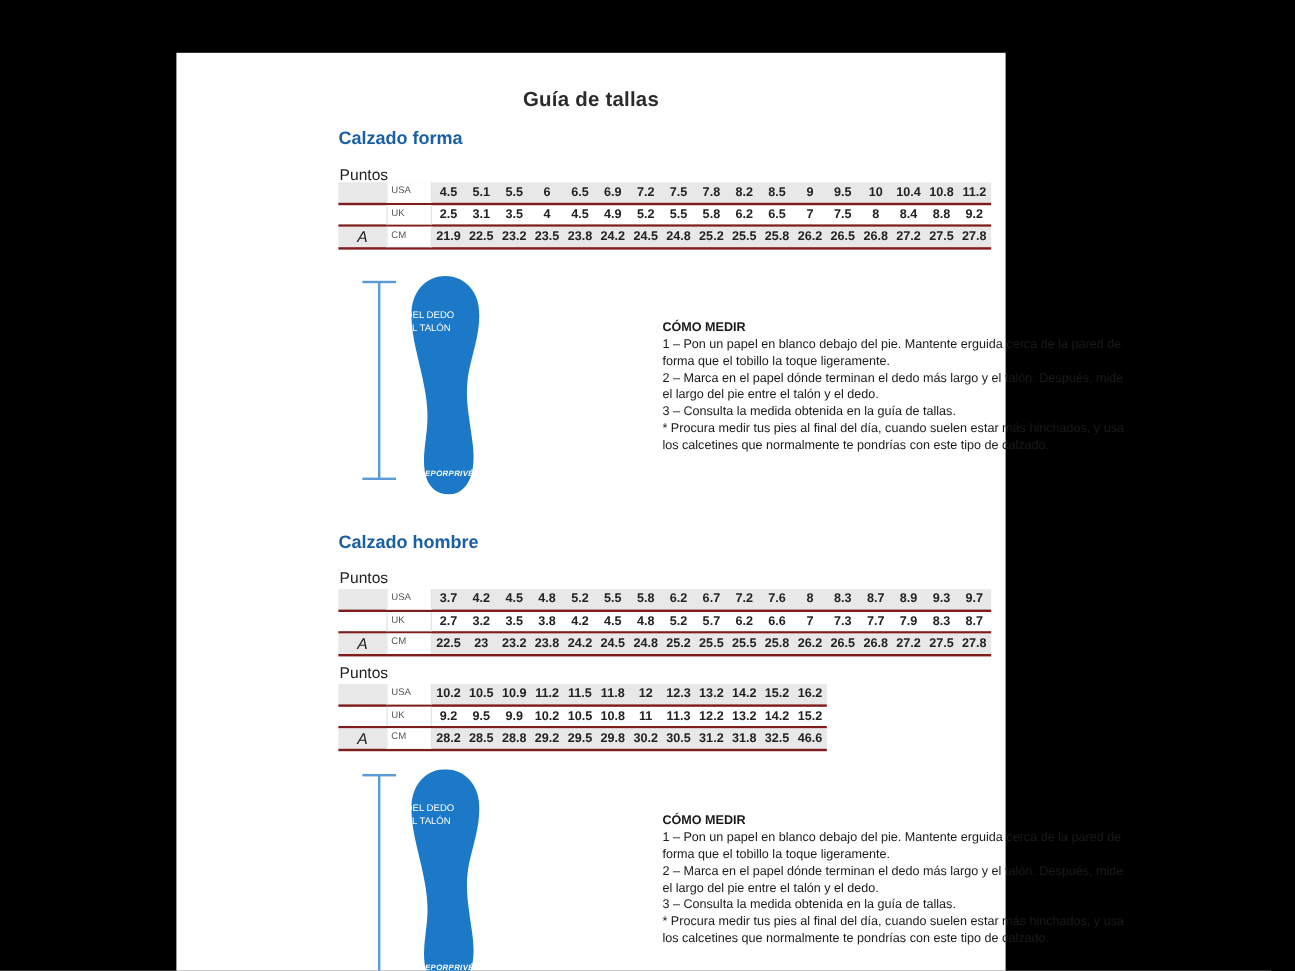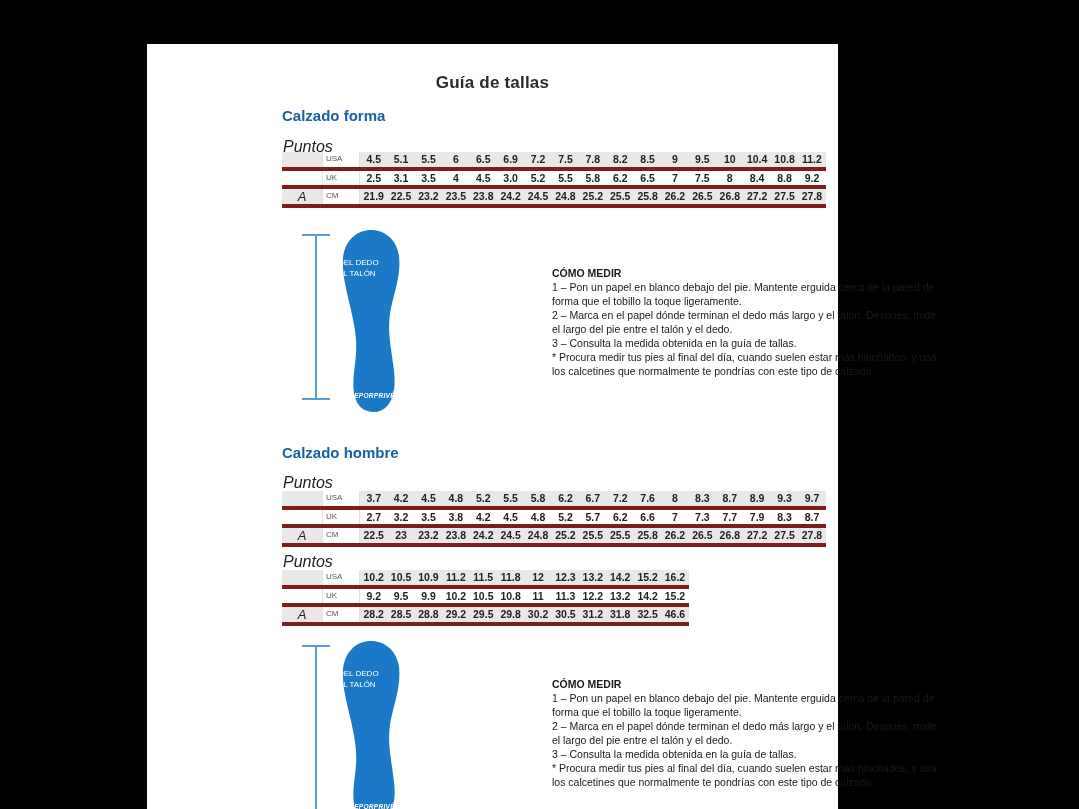--- a/index.html
+++ b/index.html
@@ -17,29 +17,29 @@
     position:absolute;top:29px;left:0;width:100%;
     text-align:center;font-size:17px;font-weight:600;color:#2b2b2b;
     letter-spacing:.2px;
   }
   .section-heading{
     position:absolute;left:135px;
     font-size:15px;font-weight:700;color:#1A5EA4;
   }
   .puntos{
     position:absolute;left:136px;
-    font-size:16px;color:#222;font-style:italic;
+    font-size:13px;color:#222;
   }
   .size-table{
     position:absolute;left:135px;
     display:flex;flex-direction:column;
   }
   .t-row{
     display:flex;align-items:center;height:18.5px;
-    border-bottom:4px solid #7f1d1d;box-sizing:border-box;
+    border-bottom:2px solid #7f1d1d;box-sizing:border-box;
   }
   .t-row:nth-child(odd){background:#E8E8E8;}
   .cell{box-sizing:border-box;}
   .cell.marker{
     width:40px;height:100%;display:flex;align-items:center;justify-content:center;
     font-style:italic;font-size:13px;color:#222;
   }
   .cell.label{
     width:38px;height:100%;background:#fff;
     border:1px solid #e3e3e3;border-top:none;border-bottom:none;
@@ -119,21 +119,21 @@
         <div class="cell val">11.2</div>
       </div>
       <div class="t-row">
         <div class="cell marker"></div>
         <div class="cell label">UK</div>
         <div class="cell val">2.5</div>
         <div class="cell val">3.1</div>
         <div class="cell val">3.5</div>
         <div class="cell val">4</div>
         <div class="cell val">4.5</div>
-        <div class="cell val">3.0</div>
+        <div class="cell val">4.9</div>
         <div class="cell val">5.2</div>
         <div class="cell val">5.5</div>
         <div class="cell val">5.8</div>
         <div class="cell val">6.2</div>
         <div class="cell val">6.5</div>
         <div class="cell val">7</div>
         <div class="cell val">7.5</div>
         <div class="cell val">8</div>
         <div class="cell val">8.4</div>
         <div class="cell val">8.8</div>

